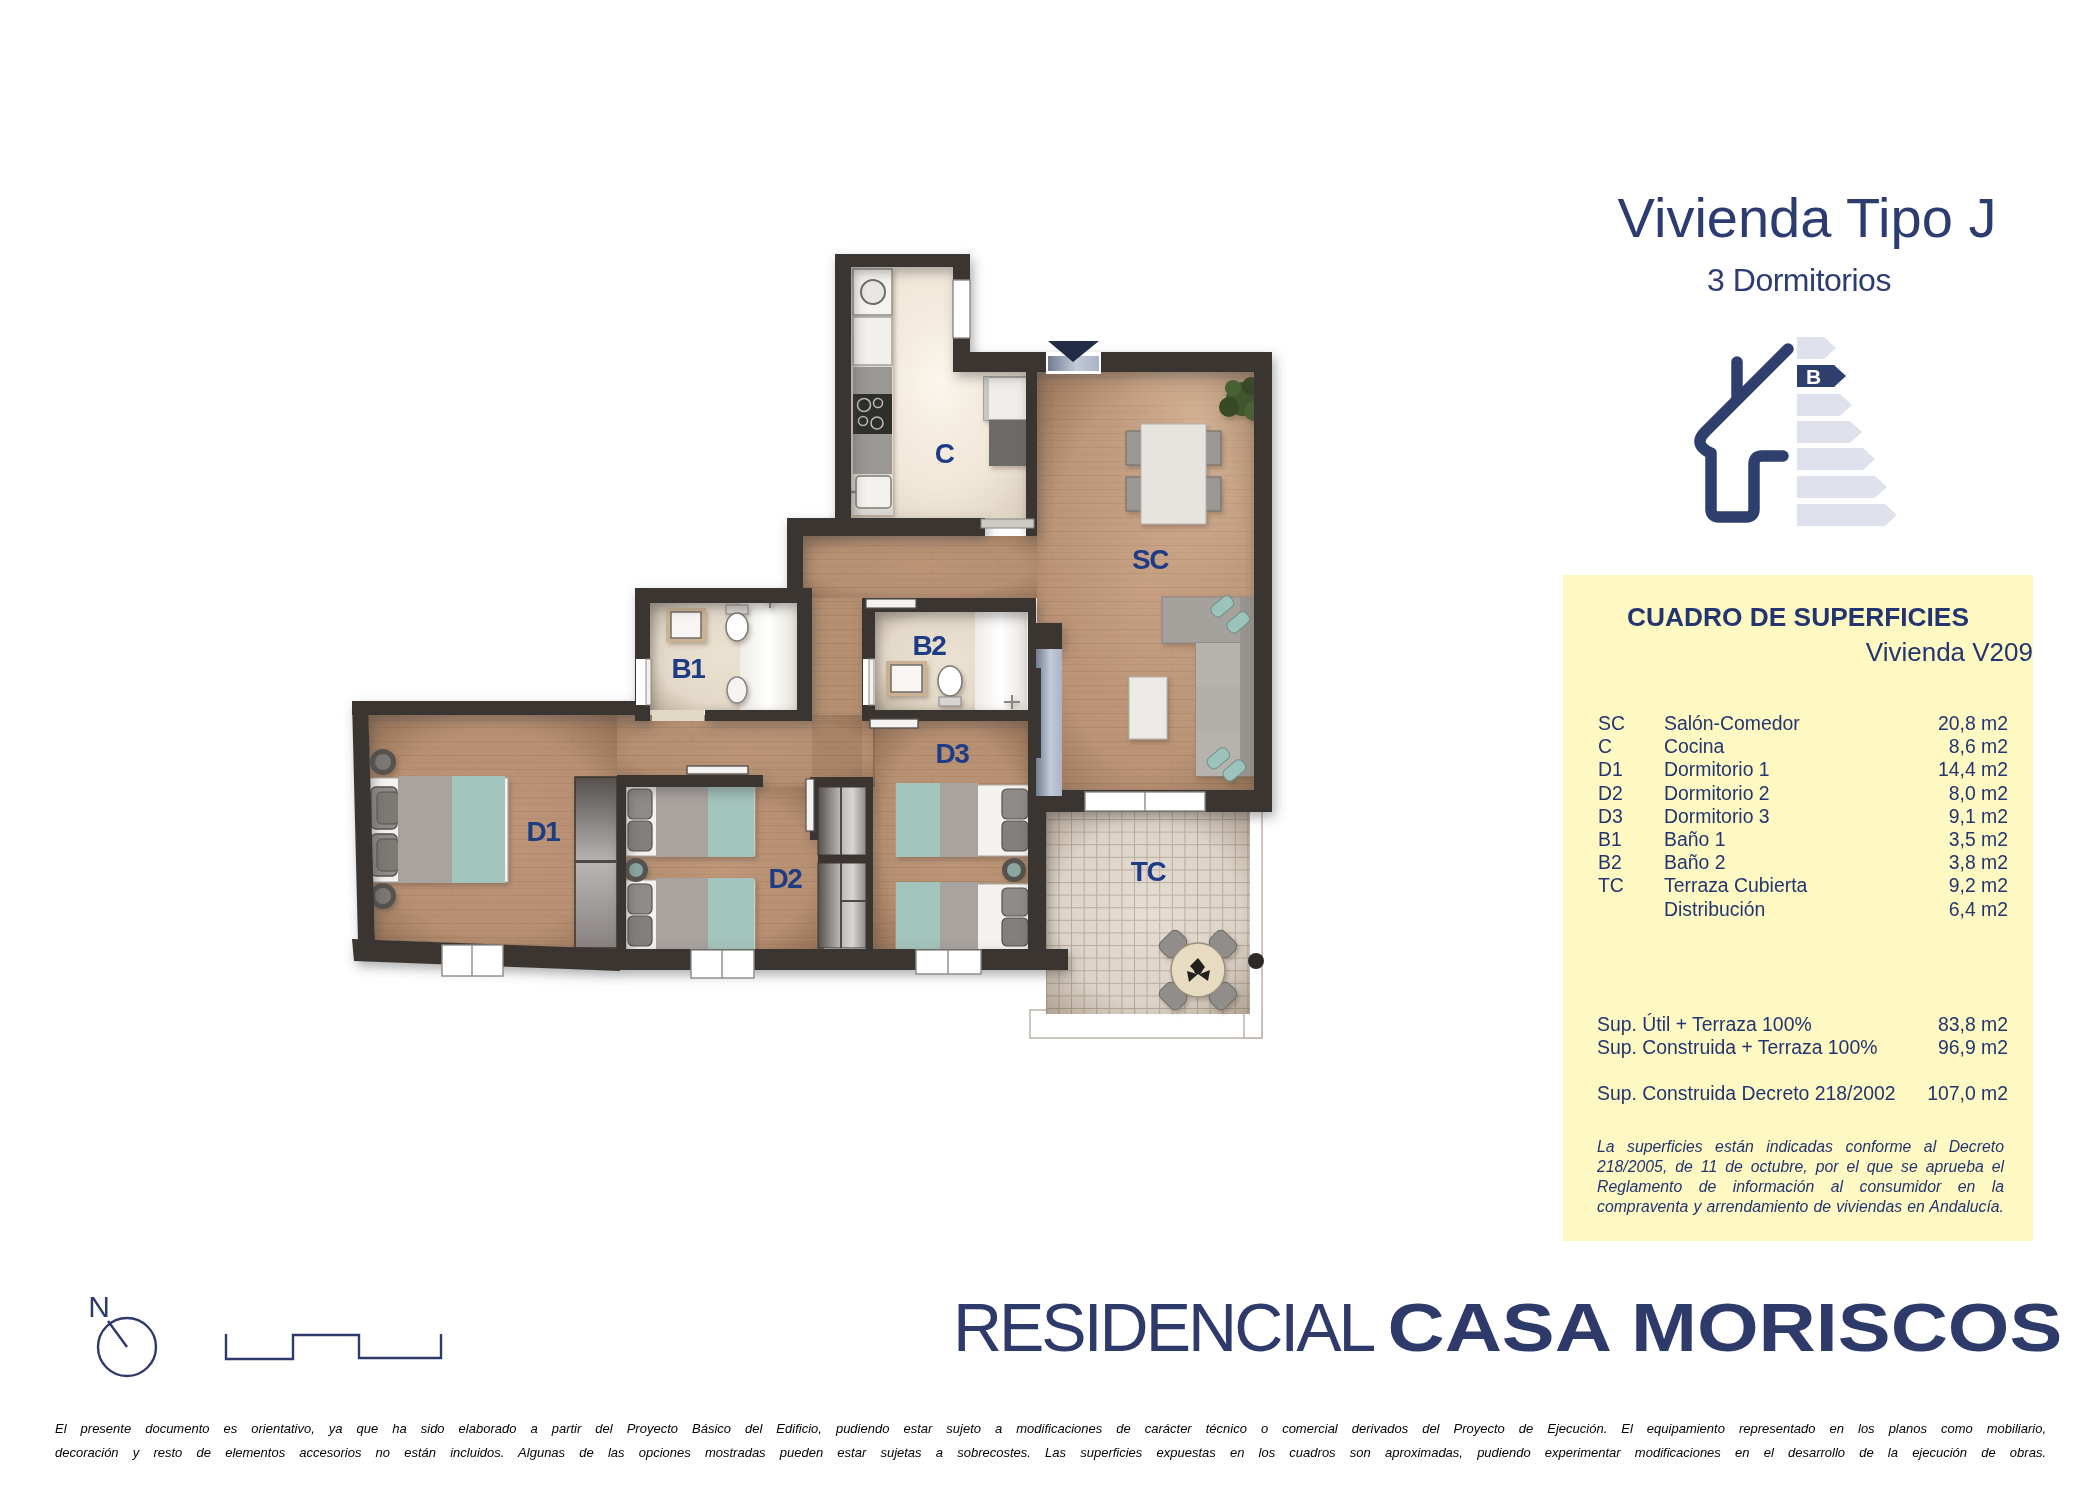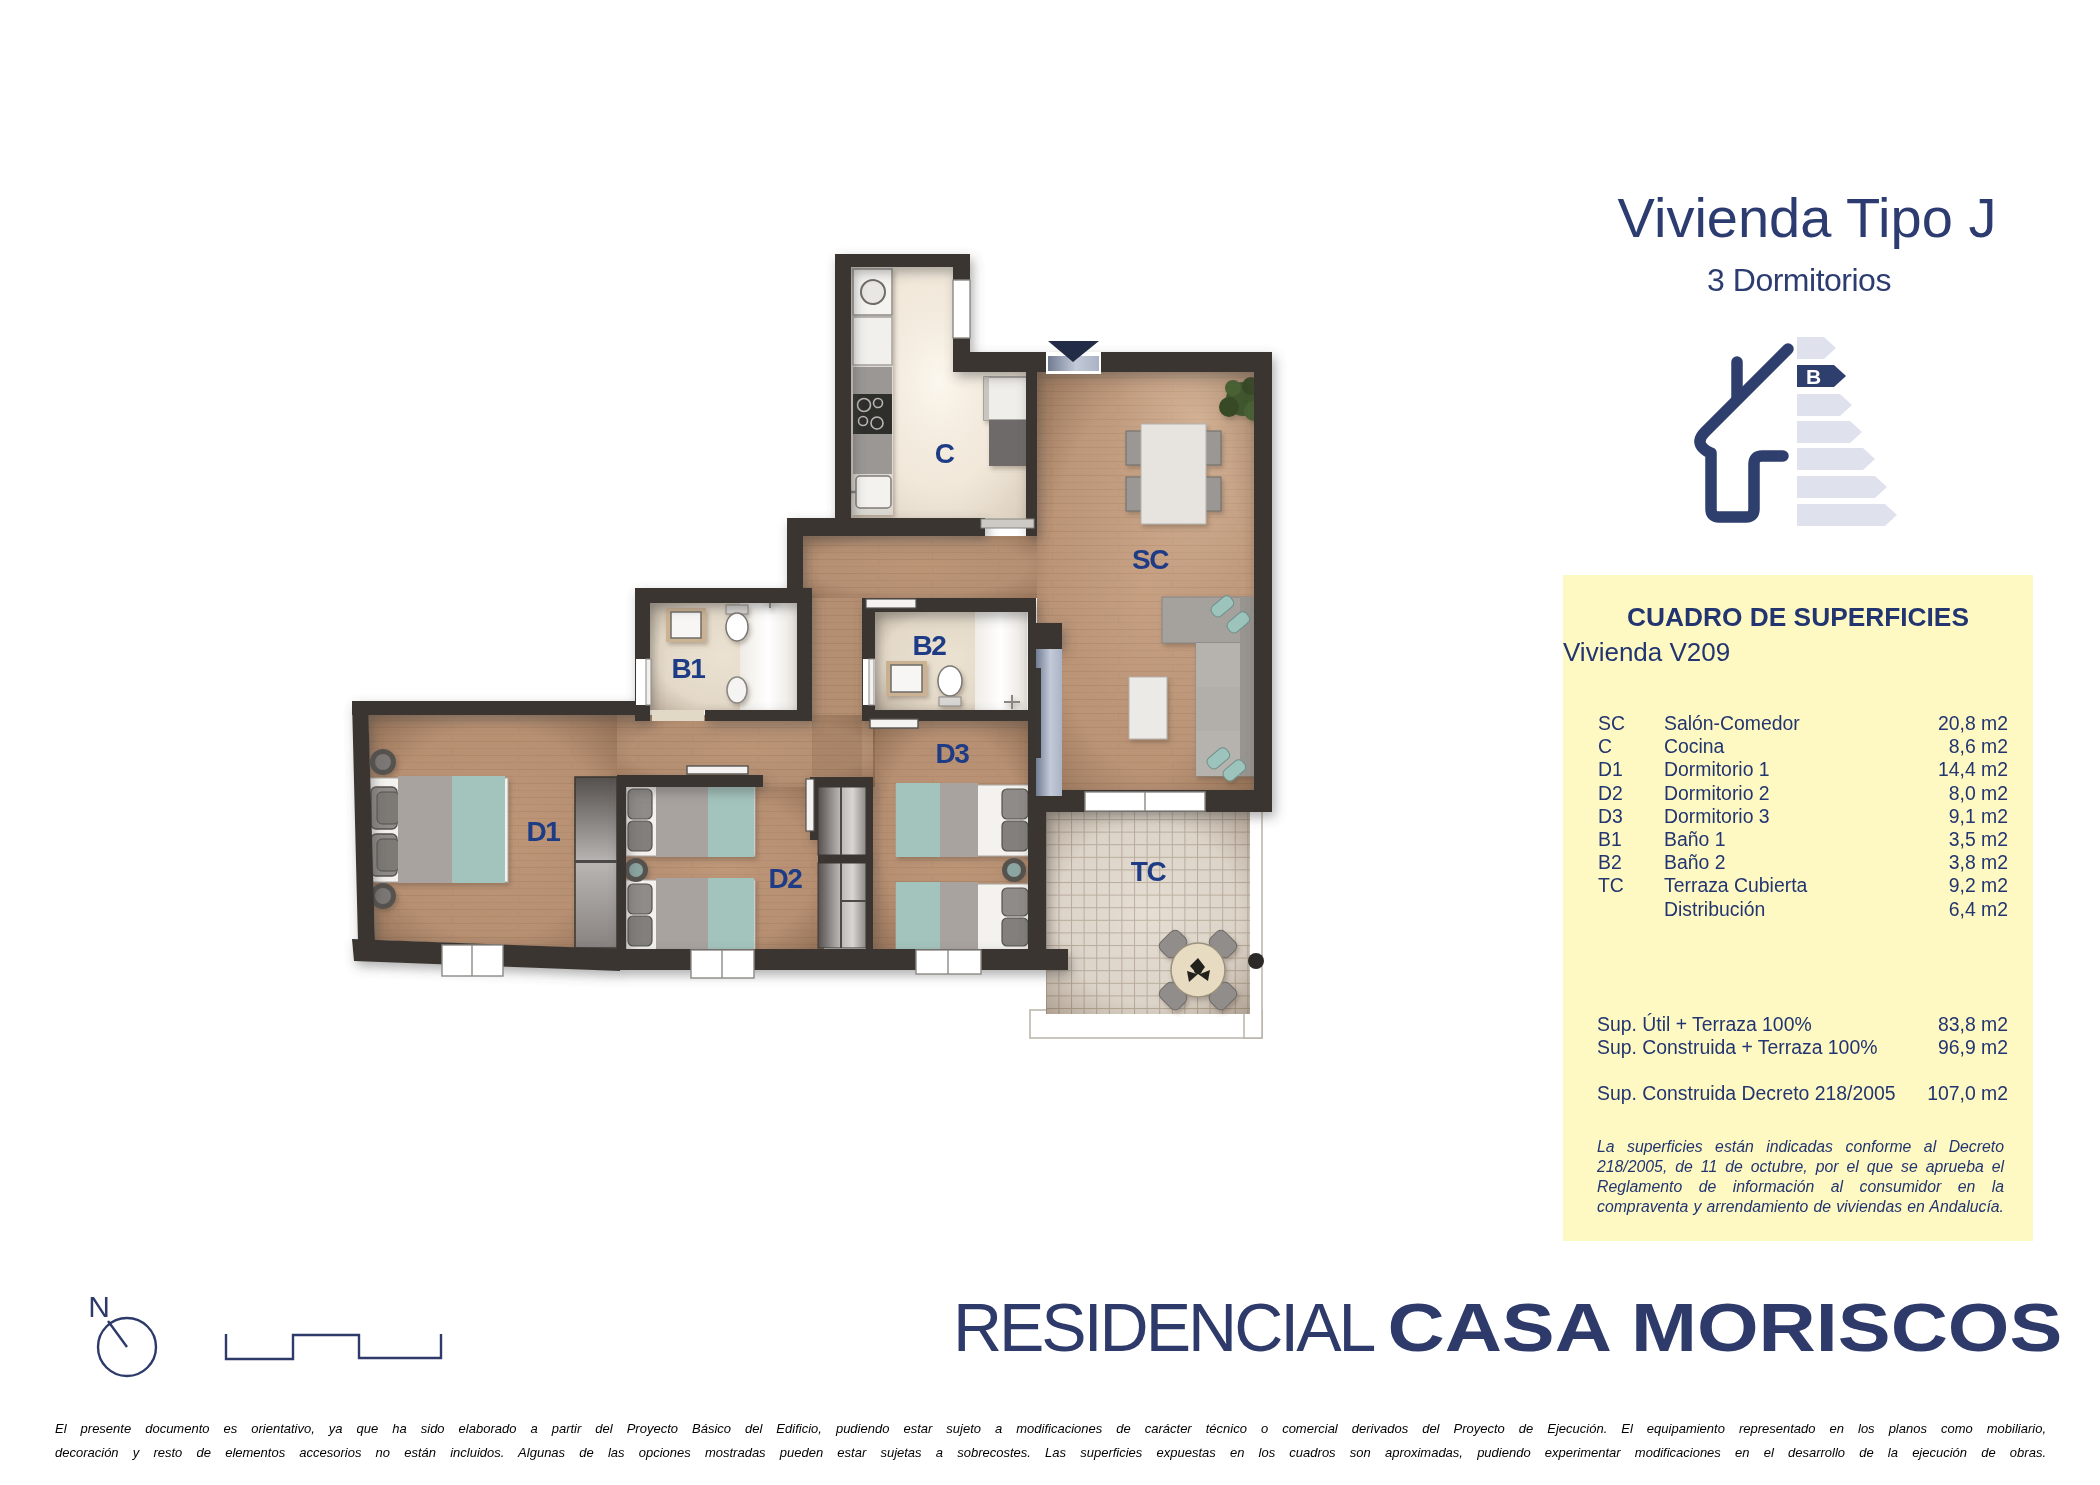--- a/index.html
+++ b/index.html
@@ -2,21 +2,21 @@
 <html><head>
 <meta charset="utf-8">
 <style>
 html,body{margin:0;padding:0;width:2100px;height:1485px;background:#ffffff;overflow:hidden;
 font-family:"Liberation Sans",sans-serif;}
 .abs{position:absolute;}
 #title{left:1527px;top:190px;width:560px;text-align:center;color:#2c3c70;font-size:56px;line-height:1;}
 #subtitle{left:1519px;top:264px;width:560px;text-align:center;color:#2c3c70;font-size:32px;letter-spacing:-0.5px;line-height:1;}
 #panel{left:1563px;top:575px;width:470px;height:666px;background:#fef9c3;color:#223570;}
 #panel .ttl{margin-top:29px;text-align:center;font-weight:bold;font-size:26.3px;line-height:1;}
-#panel .sub{margin-top:9px;text-align:left;font-size:26px;line-height:1;}
+#panel .sub{margin-top:9px;text-align:right;font-size:26px;line-height:1;}
 #tbl{position:absolute;left:0;top:137px;width:100%;font-size:19.4px;line-height:23.2px;}
 #tbl .r{position:relative;height:23.2px;}
 #tbl .a{position:absolute;left:35px;}
 #tbl .n{position:absolute;left:101px;}
 #tbl .v{position:absolute;right:25px;}
 #sup{position:absolute;left:0;top:438px;width:100%;font-size:19.4px;line-height:22.5px;}
 #sup .r{position:relative;height:22.5px;text-align:center;}
 #sup .n{position:absolute;left:34px;}
 #sup .v{position:absolute;right:25px;}
 #dec{position:absolute;left:0;top:507px;width:100%;font-size:19.4px;}
@@ -408,21 +408,21 @@
   <div class="r">
         <span class="n">Sup. Útil + Terraza 100%</span>
         <span class="v">83,8 m2</span>
       </div>
   <div class="r">
         <span class="n">Sup. Construida + Terraza 100%</span>
         <span class="v">96,9 m2</span>
       </div>
  </div>
  <div id="dec">
-      <span class="n">Sup. Construida Decreto 218/2005</span>
+      <span class="n">Sup. Construida Decreto 218/2002</span>
       <span class="v">107,0 m2</span>
     </div>
  <div id="legal">
   <div>La superficies están indicadas conforme al Decreto</div>
   <div>218/2005, de 11 de octubre, por el que se aprueba el</div>
   <div>Reglamento de información al consumidor en la</div>
   <div>compraventa y arrendamiento de viviendas en Andalucía.</div>
  </div>
 </div>
 

